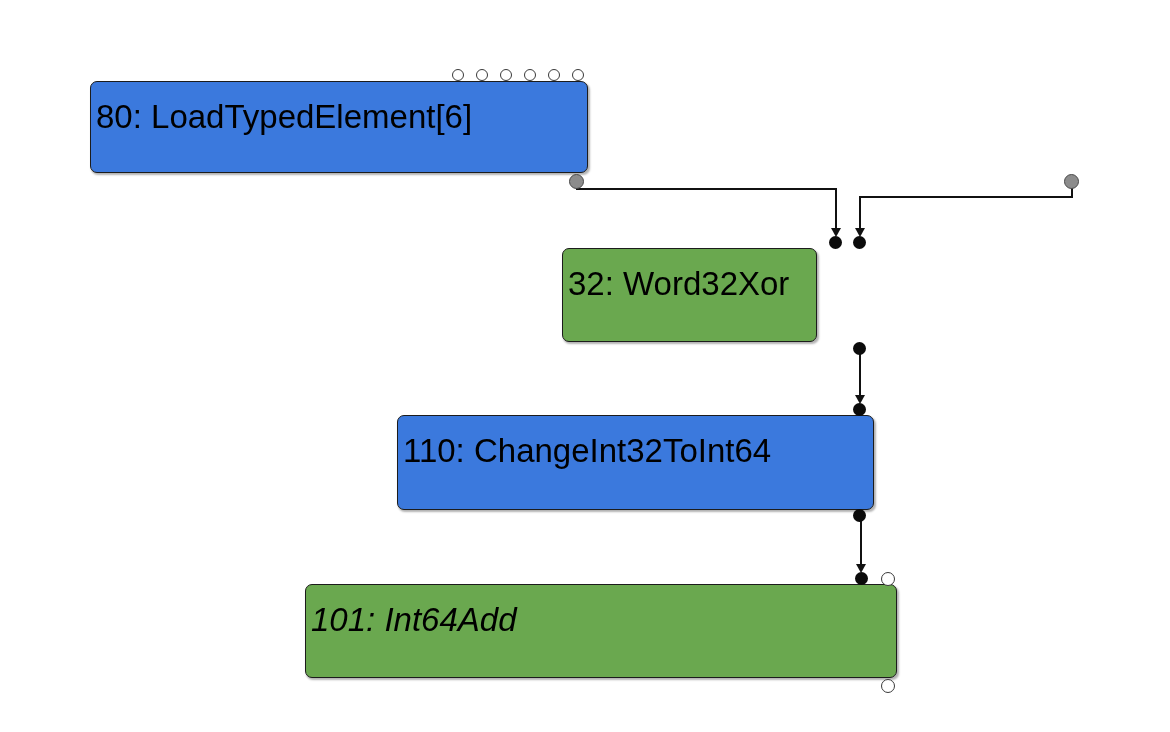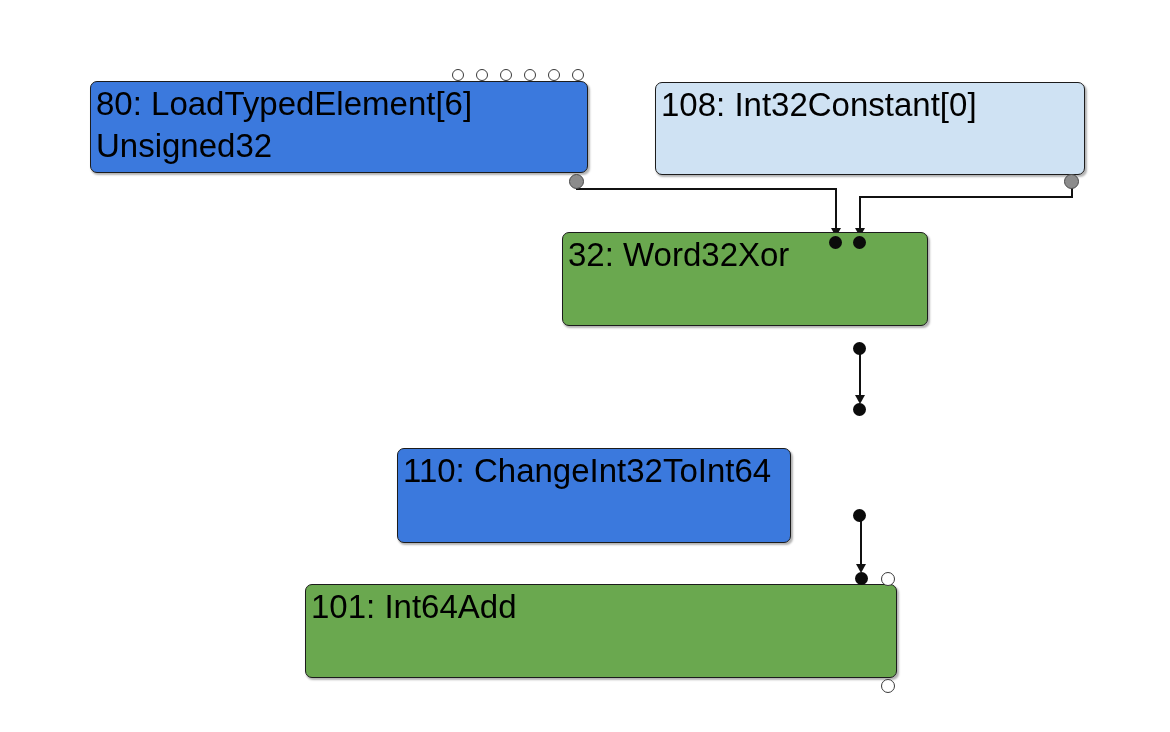--- a/index.html
+++ b/index.html
@@ -4,31 +4,31 @@
 <style>
   html,body{margin:0;padding:0;background:#ffffff;}
   .canvas{
     position:relative;width:1170px;height:732px;background:#ffffff;
     overflow:hidden;font-family:"Liberation Sans",sans-serif;
   }
   
   .node{
     position:absolute;box-sizing:border-box;
     border:1.5px solid #1c1c1c;border-radius:7px;
-    padding:1px 5px;color:#000;
+    padding:14px 5px;color:#000;
     font-size:33px;line-height:42px;
     box-shadow:1.5px 2px 2px rgba(0,0,0,0.3);
     z-index:2;cursor:pointer;
   }
   .nline{height:42px;white-space:nowrap;overflow:hidden;}
   #n80 {left:90px; top:81px; width:498px;height:92px;}
   #n108{left:655px;top:82px; width:430px;height:93px;}
-  #n32 {left:562px;top:232px;width:366px;height:94px;}
-  #n110{left:397px;top:415px;width:394px;height:95px;margin-top:33px;}
-  #n101{left:305px;top:584px;width:592px;height:94px;}
+  #n32 {left:562px;top:248px;width:255px;height:94px;}
+  #n110{left:397px;top:415px;width:477px;height:95px;}
+  #n101{left:305px;top:584px;width:592px;height:94px;font-style:italic;}
   
   .e{position:absolute;background:#111;z-index:1;}
   .arrow{
     position:absolute;width:0;height:0;z-index:1;
     border-left:5px solid transparent;border-right:5px solid transparent;
     border-top:9px solid #111;
   }
   
   #ea-v1{left:576px;top:181px;width:2px;height:9px;}
   #ea-h {left:576px;top:188px;width:261px;height:2px;}
@@ -76,27 +76,22 @@
   <div class="arrow" id="eb-ar"></div>
 
   <div class="e" id="ec-v"></div>
   <div class="arrow" id="ec-ar"></div>
 
   <div class="e" id="ed-v"></div>
   <div class="arrow" id="ed-ar"></div>
 
   <div class="node" id="n80" style="background: rgb(59, 121, 221);">
     <div class="nline">80: LoadTypedElement[6]</div>
-    <div class="nline">Unsigned32</div>
   </div>
 
-  <div class="node" id="n108" style="background: rgb(207, 226, 243);">
-    <div class="nline">108: Int32Constant[0]</div>
-    <div class="nline"></div>
-  </div>
 
   <div class="node" id="n32" style="background: rgb(106, 168, 79);">
     <div class="nline">32: Word32Xor</div>
   </div>
 
   <div class="node" id="n110" style="background: rgb(59, 121, 221);">
     <div class="nline">110: ChangeInt32ToInt64</div>
     <div class="nline"></div>
   </div>
 

